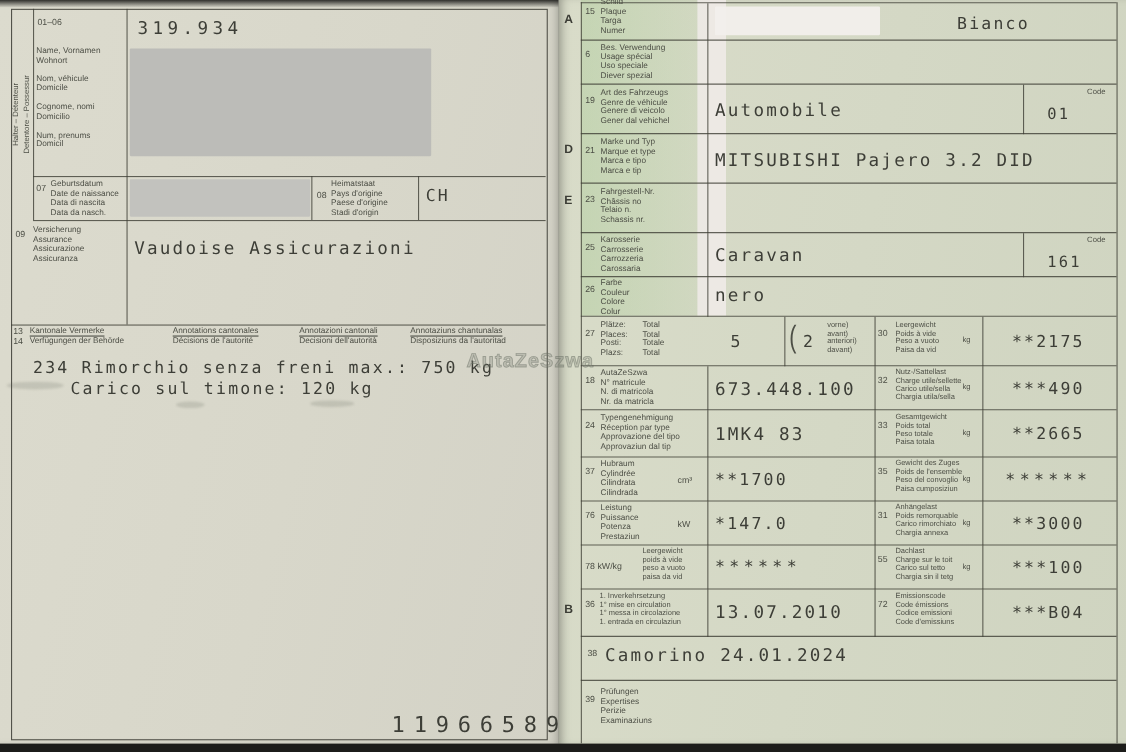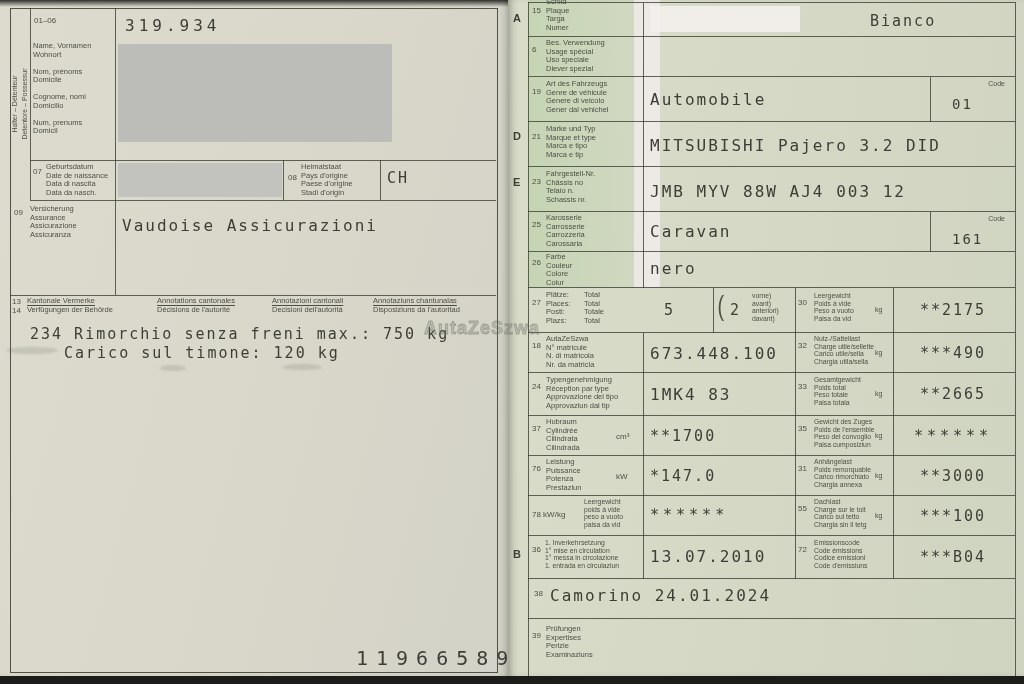--- a/index.html
+++ b/index.html
@@ -61,21 +61,21 @@
       <div>Halter  –  Détenteur</div>
       <div>Detentore  –  Possessur</div>
     </div>
 
     <div class="num" style="left:34px;top:16px;">01–06</div>
     <div class="mono v16" style="left:125px;top:16px;letter-spacing:4px;">319.934</div>
 
     <div class="lbl" style="left:33px;top:42px;">Name, Vornamen
 Wohnort
 
-Nom, prénoms
+Nom, véhicule
 Domicile
 
 Cognome, nomi
 Domicilio
 
 Num, prenums
 Domicil</div>
     <div class="redact" style="left:118px;top:44px;width:274px;height:98px;"></div>
 
     <div class="num" style="left:33px;top:167px;">07</div>
@@ -174,21 +174,20 @@
       <div class="mono v16" style="left:122px;top:14px;">MITSUBISHI Pajero 3.2 DID</div>
     </div>
 
     <div class="trow" style="top:166px;height:45px;">
       <div class="vsep" style="left:115px;"></div>
       <div class="num" style="left:4px;top:10px;">23</div>
       <div class="lbl" style="left:18px;top:3px;">Fahrgestell-Nr.
 Châssis no
 Telaio n.
 Schassis nr.</div>
-      <div class="mono v16" style="left:122px;top:15px;">JMB MYV 88W AJ4 003 12</div>
     </div>
 
     <div class="trow" style="top:211px;height:40px;">
       <div class="vsep" style="left:115px;"></div>
       <div class="vsep" style="left:402px;"></div>
       <div class="num" style="left:4px;top:8px;">25</div>
       <div class="lbl" style="left:18px;top:2px;">Karosserie
 Carrosserie
 Carrozzeria
 Carossaria</div>

